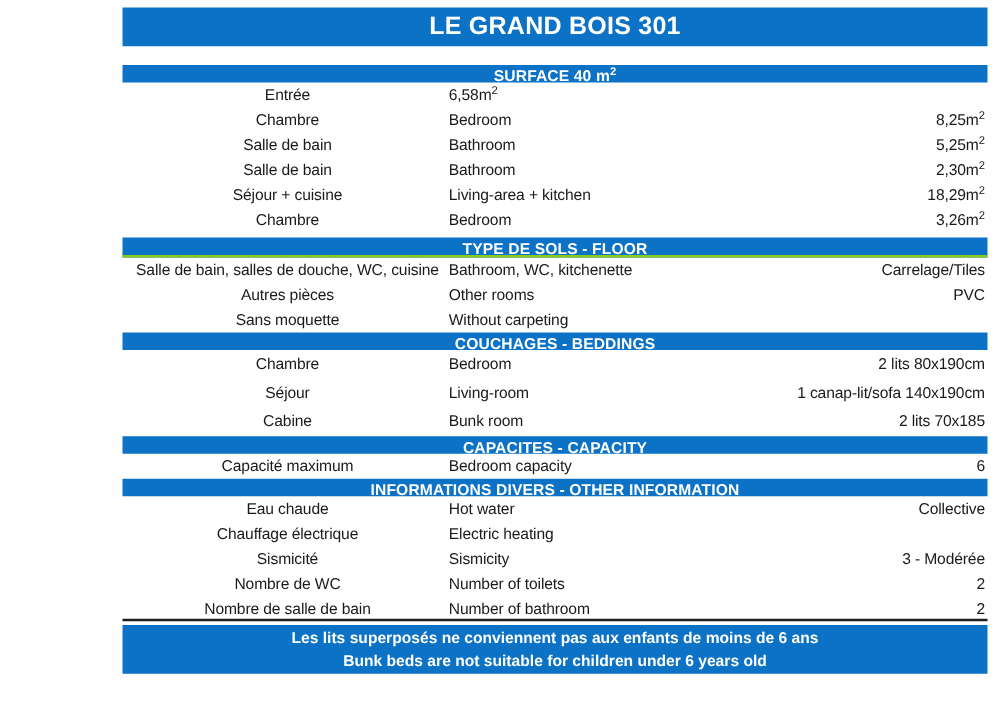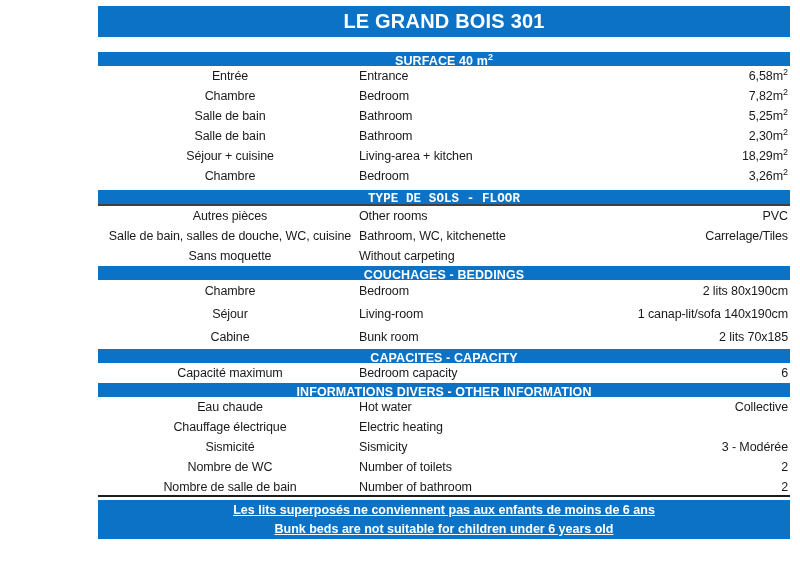--- a/index.html
+++ b/index.html
@@ -9,51 +9,50 @@
     color:#1a1a1a;
     -webkit-font-smoothing:antialiased;
   }
   .page{position:relative;width:800px;height:564px;overflow:hidden;background:#fff;margin-left:44px;}
   .content{position:absolute;left:54px;top:0;width:692px;}
   .bar{background:var(--accent,#0C72C6);color:#fff;text-align:center;font-weight:bold;}
   .title-bar{margin-top:6px;height:31px;line-height:31px;font-size:20px;letter-spacing:0.2px;}
   .gap-title{height:15px;}
   .spacer4{height:4px;}
   .sec-header{height:14px;line-height:18px;font-size:12.5px;letter-spacing:0.1px;text-align:center;}
-  .sec-header.dark-underline{border-bottom:2px solid #404040;font-family:Liberation Mono, monospace;}
+  .sec-header.dark-underline{border-bottom:2px solid #84cc16;}
   .row{display:flex;height:20px;line-height:20px;font-size:12.5px;letter-spacing:-0.1px;padding:0 2px 0 3px;box-sizing:border-box;}
   .row.tall{height:23px;line-height:23px;}
   .row.dark-underline{border-bottom:2px solid #1d1d1d;}
   .c-fr{width:258px;flex-shrink:0;text-align:center;white-space:nowrap;}
   .c-en{flex:1;text-align:left;white-space:nowrap;}
   .c-val{text-align:right;white-space:nowrap;}
   .sup{font-size:9px;vertical-align:super;line-height:0;letter-spacing:0;}
   .footer-bar{margin-top:3px;height:38px;font-size:12.5px;padding-top:1px;box-sizing:content-box;}
-  .footer-line{line-height:19px;text-decoration:underline;}
+  .footer-line{line-height:19px;}
 </style>
 </head>
 <body>
 
 <div class="page">
   <div class="content">
 
     <div class="bar title-bar">LE GRAND BOIS 301</div>
     <div class="gap-title"></div>
 
     <div class="bar sec-header"><span>SURFACE 40 m</span><span class="sup">2</span></div>
 
     <div class="row">
       <span class="c-fr">Entrée</span>
-      <span class="c-en">Entrance</span>
       <span class="c-val"><span>6,58m</span><span class="sup">2</span></span>
     </div>
     <div class="row">
       <span class="c-fr">Chambre</span>
       <span class="c-en">Bedroom</span>
-      <span class="c-val"><span>7,82m</span><span class="sup">2</span></span>
+      <span class="c-val"><span>8,25m</span><span class="sup">2</span></span>
     </div>
     <div class="row">
       <span class="c-fr">Salle de bain</span>
       <span class="c-en">Bathroom</span>
       <span class="c-val"><span>5,25m</span><span class="sup">2</span></span>
     </div>
     <div class="row">
       <span class="c-fr">Salle de bain</span>
       <span class="c-en">Bathroom</span>
       <span class="c-val"><span>2,30m</span><span class="sup">2</span></span>
@@ -67,28 +66,28 @@
       <span class="c-fr">Chambre</span>
       <span class="c-en">Bedroom</span>
       <span class="c-val"><span>3,26m</span><span class="sup">2</span></span>
     </div>
 
     <div class="spacer4"></div>
 
     <div class="bar sec-header dark-underline">TYPE DE SOLS - FLOOR</div>
 
     <div class="row">
+      <span class="c-fr">Salle de bain, salles de douche, WC, cuisine</span>
+      <span class="c-en">Bathroom, WC, kitchenette</span>
+      <span class="c-val">Carrelage/Tiles</span>
+    </div>
+    <div class="row">
       <span class="c-fr">Autres pièces</span>
       <span class="c-en">Other rooms</span>
       <span class="c-val">PVC</span>
-    </div>
-    <div class="row">
-      <span class="c-fr">Salle de bain, salles de douche, WC, cuisine</span>
-      <span class="c-en">Bathroom, WC, kitchenette</span>
-      <span class="c-val">Carrelage/Tiles</span>
     </div>
     <div class="row">
       <span class="c-fr">Sans moquette</span>
       <span class="c-en">Without carpeting</span>
       <span class="c-val"></span>
     </div>
 
     <div class="bar sec-header">COUCHAGES - BEDDINGS</div>
 
     <div class="row tall">

